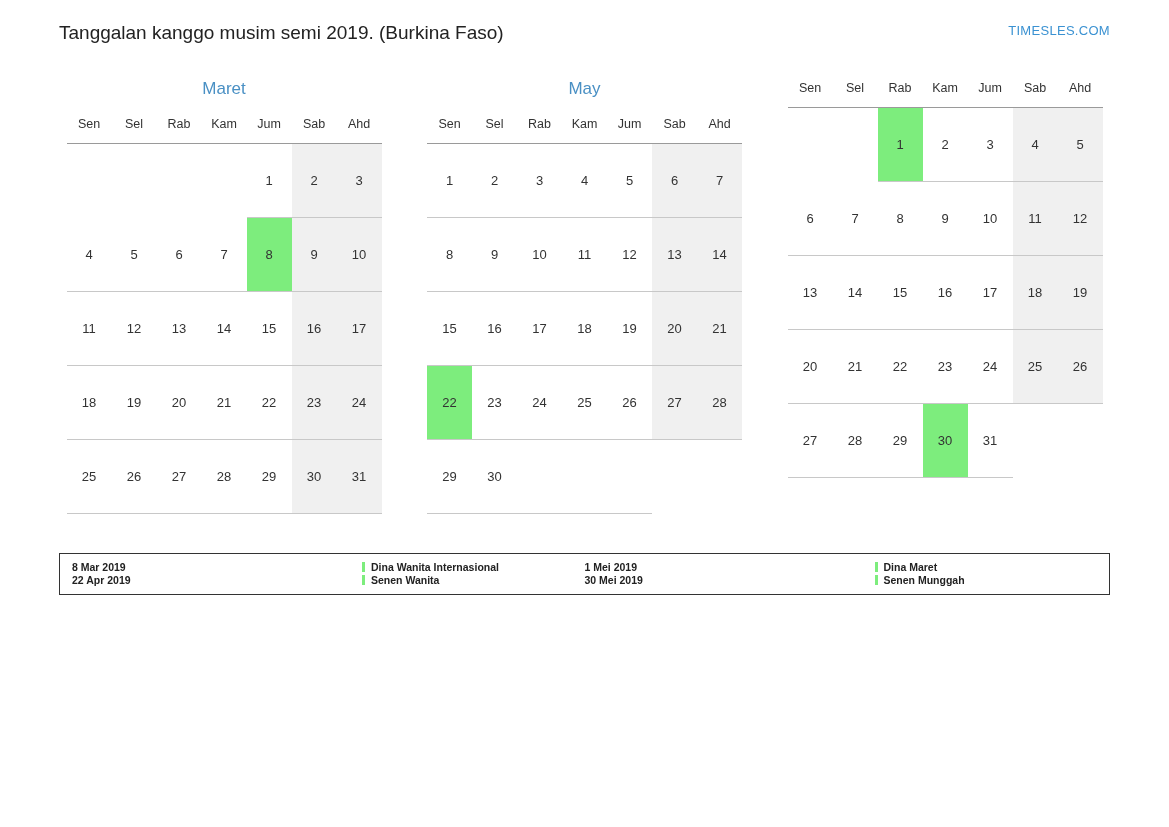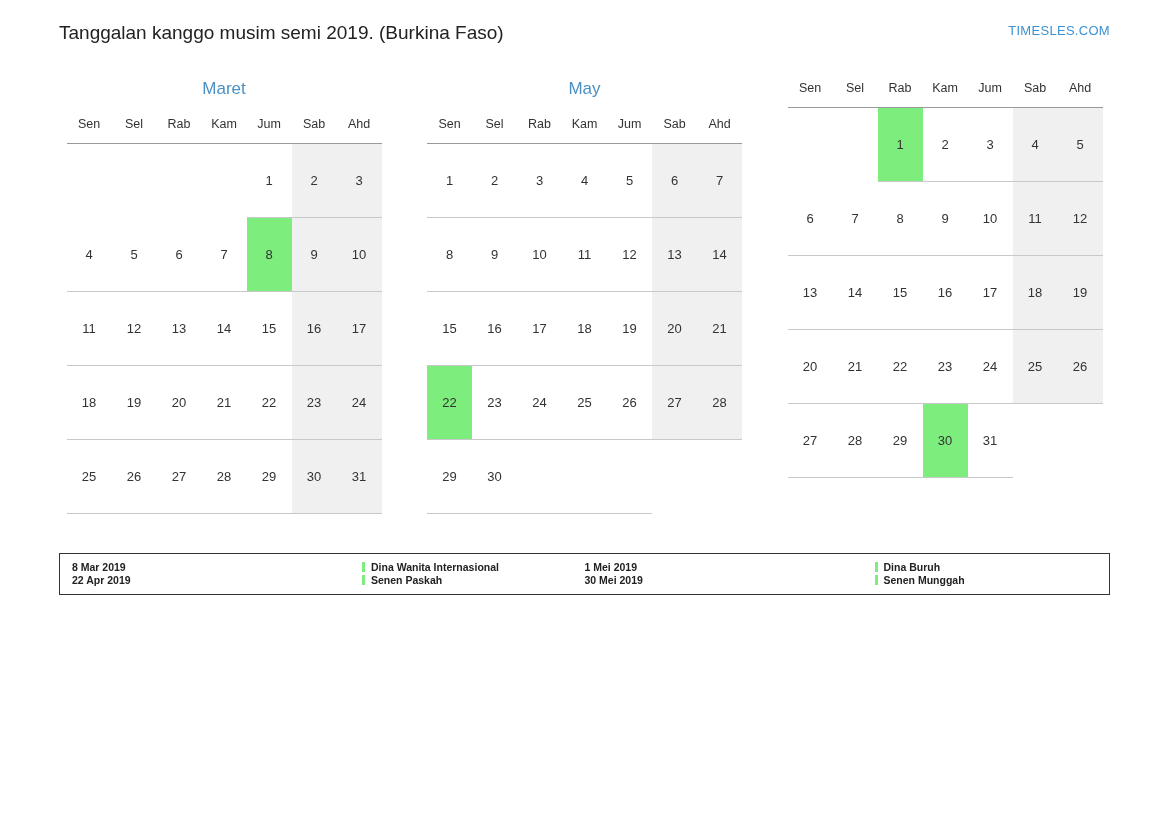--- a/index.html
+++ b/index.html
@@ -358,33 +358,33 @@
           <div>8 Mar 2019</div>
           <div>22 Apr 2019</div>
         </div>
       <div class="legend-names">
           <div class="legend-name-row">
             <span class="legend-bar"></span>
             <span>Dina Wanita Internasional</span>
           </div>
           <div class="legend-name-row">
             <span class="legend-bar"></span>
-            <span>Senen Paskah</span>
+            <span>Senen Wanita</span>
           </div>
         </div>
     </div>
     <div class="legend-col">
       <div class="legend-dates">
           <div>1 Mei 2019</div>
           <div>30 Mei 2019</div>
         </div>
       <div class="legend-names">
           <div class="legend-name-row">
             <span class="legend-bar"></span>
-            <span>Dina Buruh</span>
+            <span>Dina Maret</span>
           </div>
           <div class="legend-name-row">
             <span class="legend-bar"></span>
             <span>Senen Munggah</span>
           </div>
         </div>
     </div>
   </div>
 
 </div>

